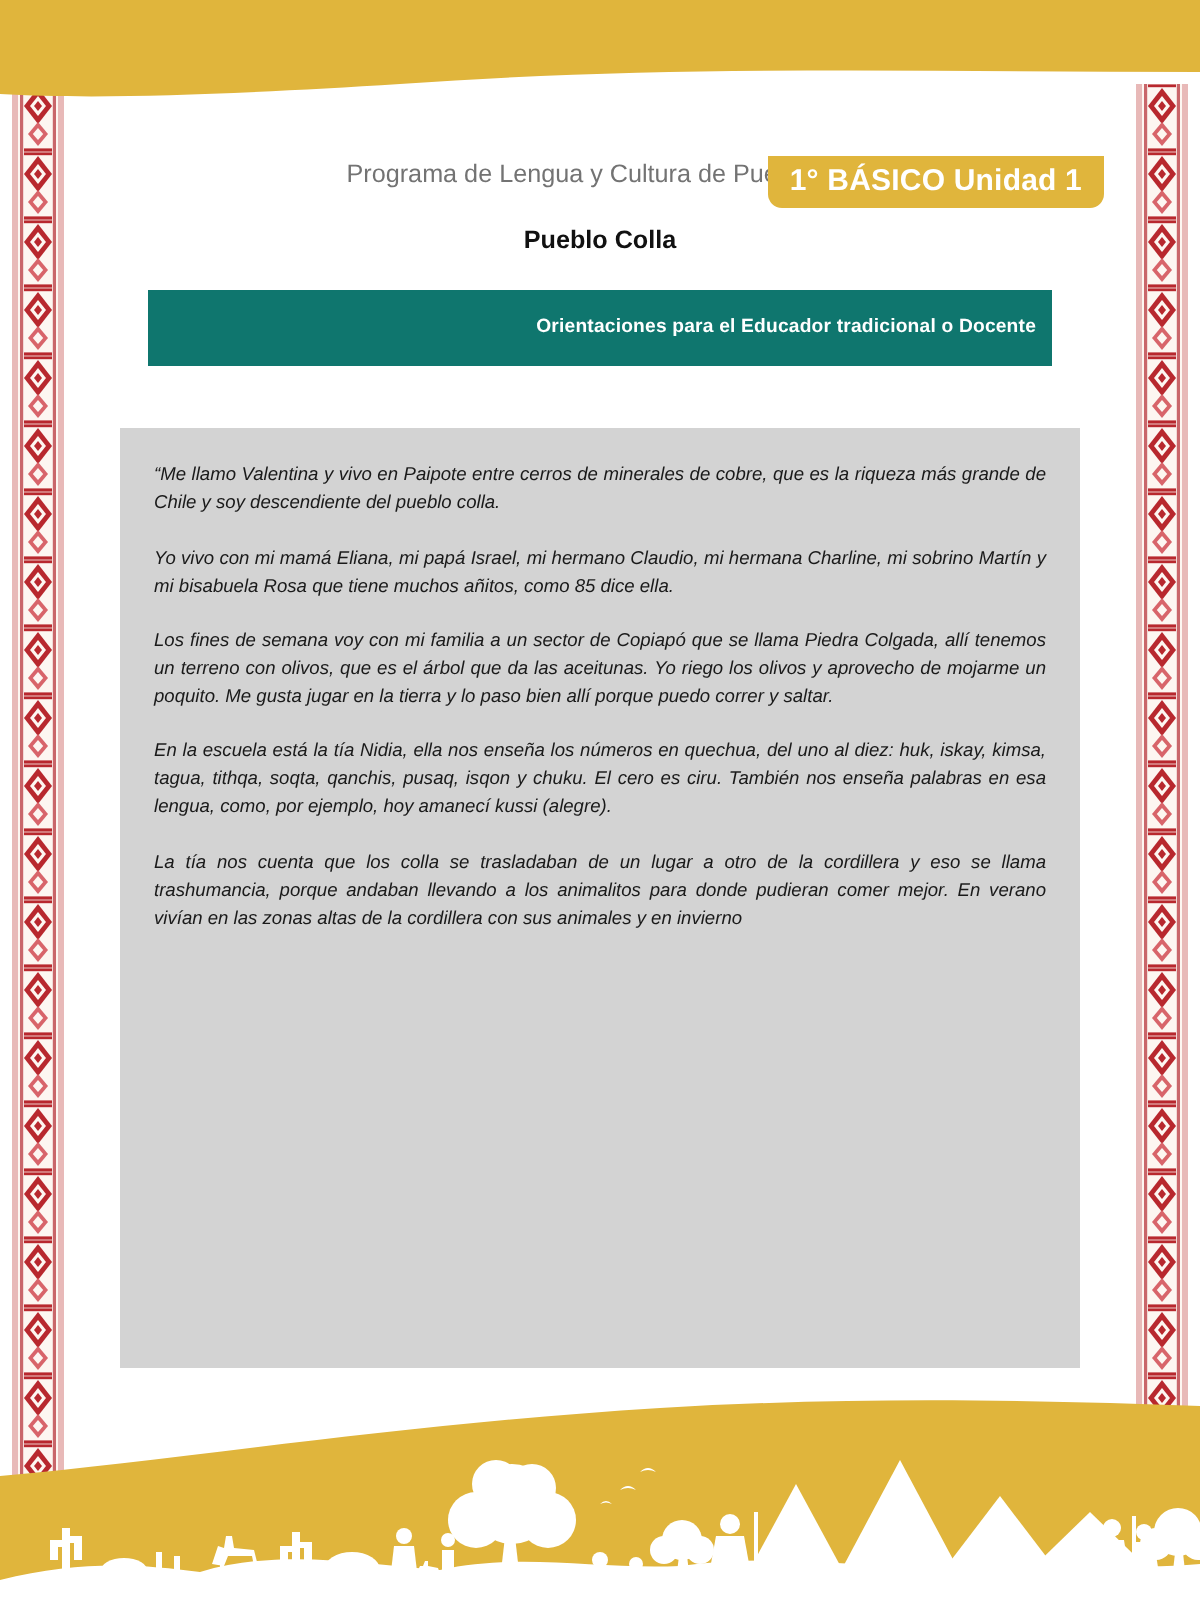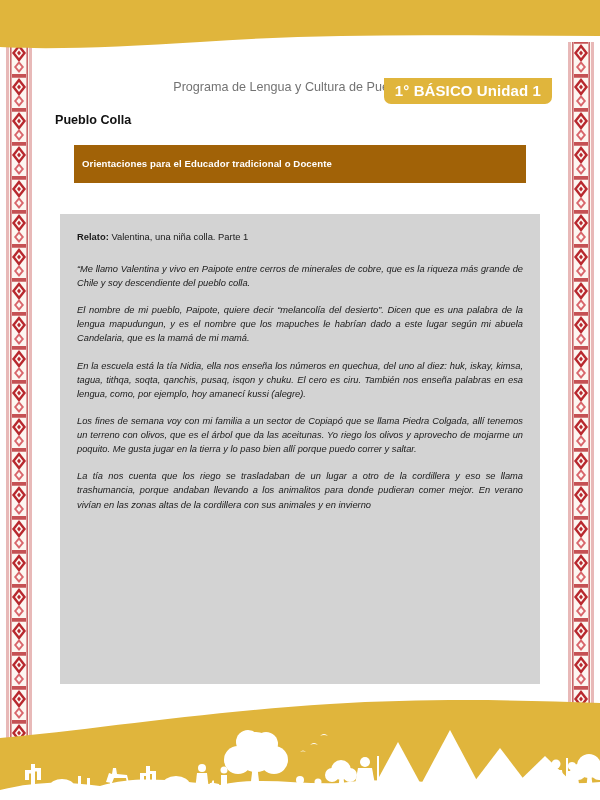--- a/index.html
+++ b/index.html
@@ -66,31 +66,32 @@
 
   .doc-title {
     text-align: right;
     font-size: 12.6px;
     font-weight: normal;
     color: #737373;
     margin: 19px 55px 0 55px;
     line-height: 1.3;
   }
   .doc-subtitle {
+    text-align: center;
     font-size: 12.6px;
     font-weight: bold;
     color: #111111;
     margin: 18px 55px 0 55px;
   }
 
   .red-banner {
     margin: 18px 74px 0 74px;
-    background: #a16207;
+    background: #0f766e;
     color: #ffffff;
-    text-align: left;
+    text-align: right;
     font-size: 9.6px;
     font-weight: bold;
     padding: 13px 8px 14px 8px;
     letter-spacing: 0.1px;
   }
 
   .grey-box {
     margin: 31px 60px 0 60px;
     background: #d3d3d3;
     padding: 16px 17px 20px 17px;
@@ -168,29 +169,26 @@
 <div class="page-content">
 
   <div class="doc-title">Programa de Lengua y Cultura de Pueblos Originarios Ancestrales</div>
 
   <div class="doc-subtitle">Pueblo Colla</div>
 
   <div class="red-banner">Orientaciones para el Educador tradicional o Docente</div>
 
   <div class="grey-box">
 
-    <div class="relato-line">
-      <span class="lbl">Relato:</span><span> Valentina, una niña colla. Parte 1</span>
-    </div>
 
     <p class="body-par">“Me llamo Valentina y vivo en Paipote entre cerros de minerales de cobre, que es la riqueza más grande de Chile y soy descendiente del pueblo colla.</p>
-    <p class="body-par">El nombre de mi pueblo, Paipote, quiere decir “melancolía del desierto”. Dicen que es una palabra de la lengua mapudungun, y es el nombre que los mapuches le habrían dado a este lugar según mi abuela Candelaria, que es la mamá de mi mamá.</p>
+    <p class="body-par">Yo vivo con mi mamá Eliana, mi papá Israel, mi hermano Claudio, mi hermana Charline, mi sobrino Martín y mi bisabuela Rosa que tiene muchos añitos, como 85 dice ella.</p>
+    <p class="body-par">Los fines de semana voy con mi familia a un sector de Copiapó que se llama Piedra Colgada, allí tenemos un terreno con olivos, que es el árbol que da las aceitunas. Yo riego los olivos y aprovecho de mojarme un poquito. Me gusta jugar en la tierra y lo paso bien allí porque puedo correr y saltar.</p>
     <p class="body-par">En la escuela está la tía Nidia, ella nos enseña los números en quechua, del uno al diez: huk, iskay, kimsa, tagua, tithqa, soqta, qanchis, pusaq, isqon y chuku. El cero es ciru. También nos enseña palabras en esa lengua, como, por ejemplo, hoy amanecí kussi (alegre).</p>
-    <p class="body-par">Los fines de semana voy con mi familia a un sector de Copiapó que se llama Piedra Colgada, allí tenemos un terreno con olivos, que es el árbol que da las aceitunas. Yo riego los olivos y aprovecho de mojarme un poquito. Me gusta jugar en la tierra y lo paso bien allí porque puedo correr y saltar.</p>
-    <p class="body-par">La tía nos cuenta que los riego se trasladaban de un lugar a otro de la cordillera y eso se llama trashumancia, porque andaban llevando a los animalitos para donde pudieran comer mejor. En verano vivían en las zonas altas de la cordillera con sus animales y en invierno</p>
+    <p class="body-par">La tía nos cuenta que los colla se trasladaban de un lugar a otro de la cordillera y eso se llama trashumancia, porque andaban llevando a los animalitos para donde pudieran comer mejor. En verano vivían en las zonas altas de la cordillera con sus animales y en invierno</p>
 
   </div>
 </div>
 
 <div class="footer-wrap">
   <svg class="footer-svg" width="600" height="110" viewBox="0 0 600 110">
 
     <path d="M0,48 C90,40 200,22 330,14 C430,8 520,10 600,13 L600,110 L0,110 Z" fill="#e0b53c"></path>
 
     <g fill="#ffffff">

